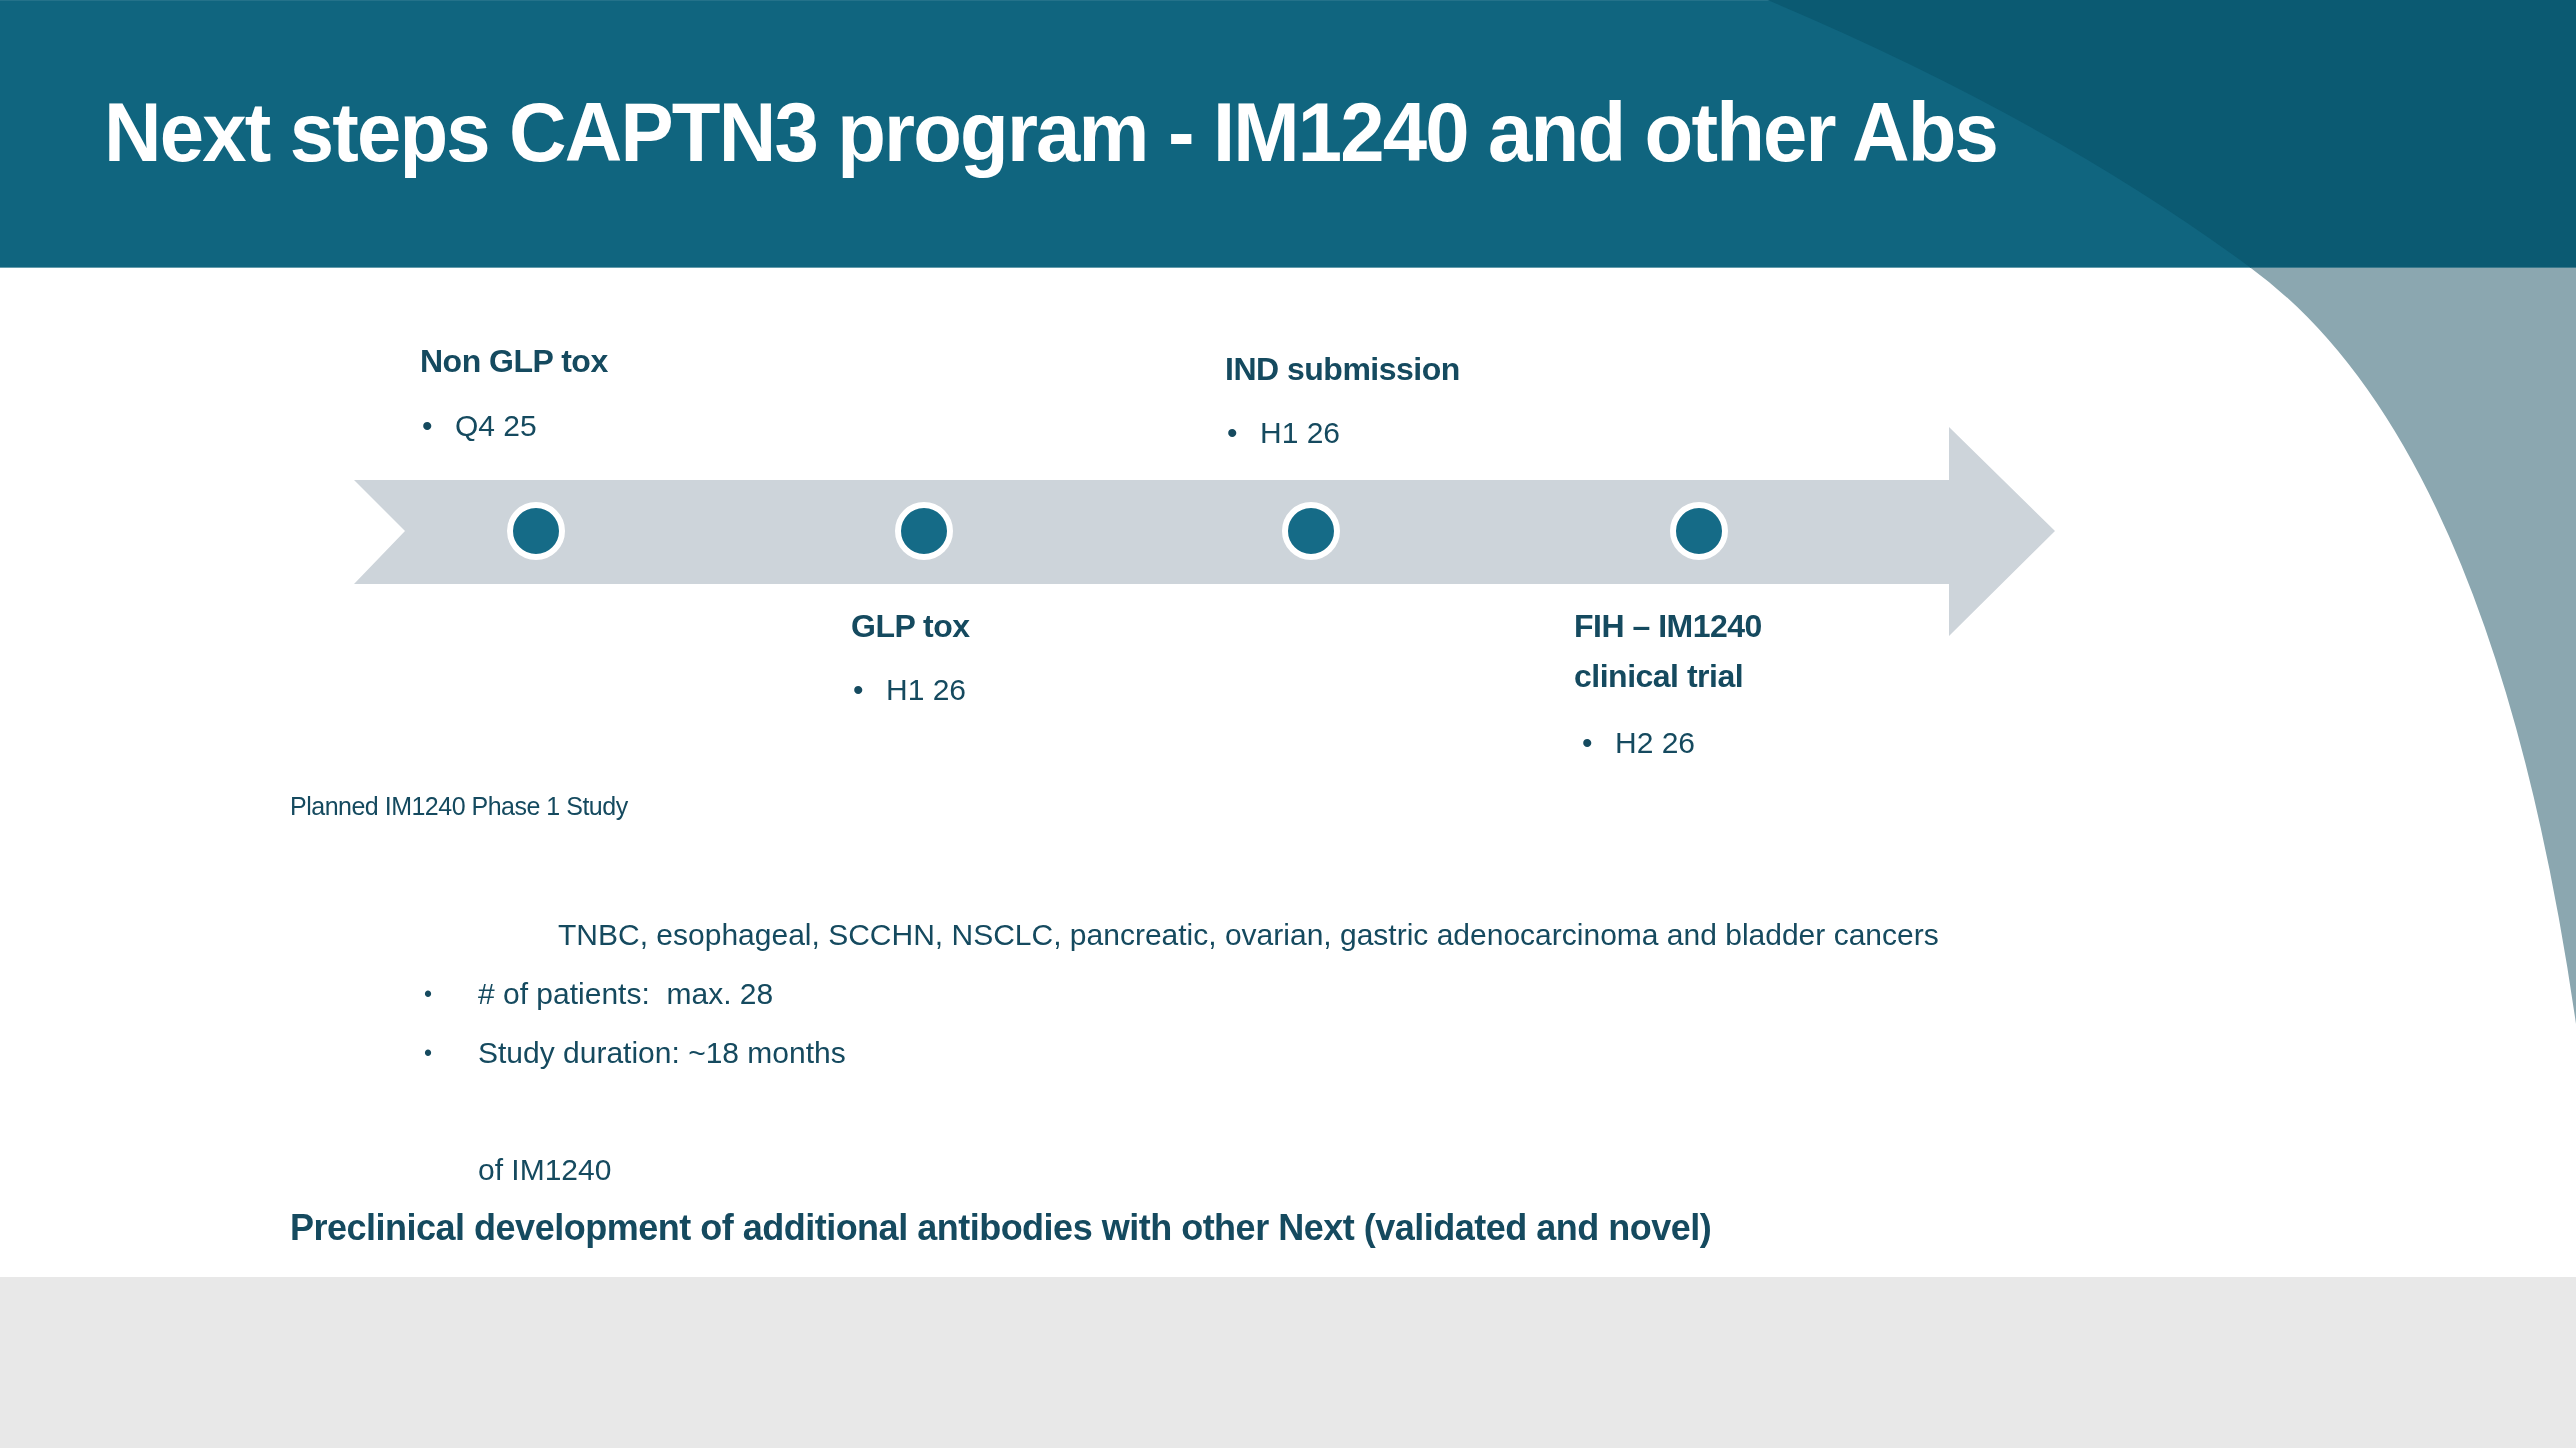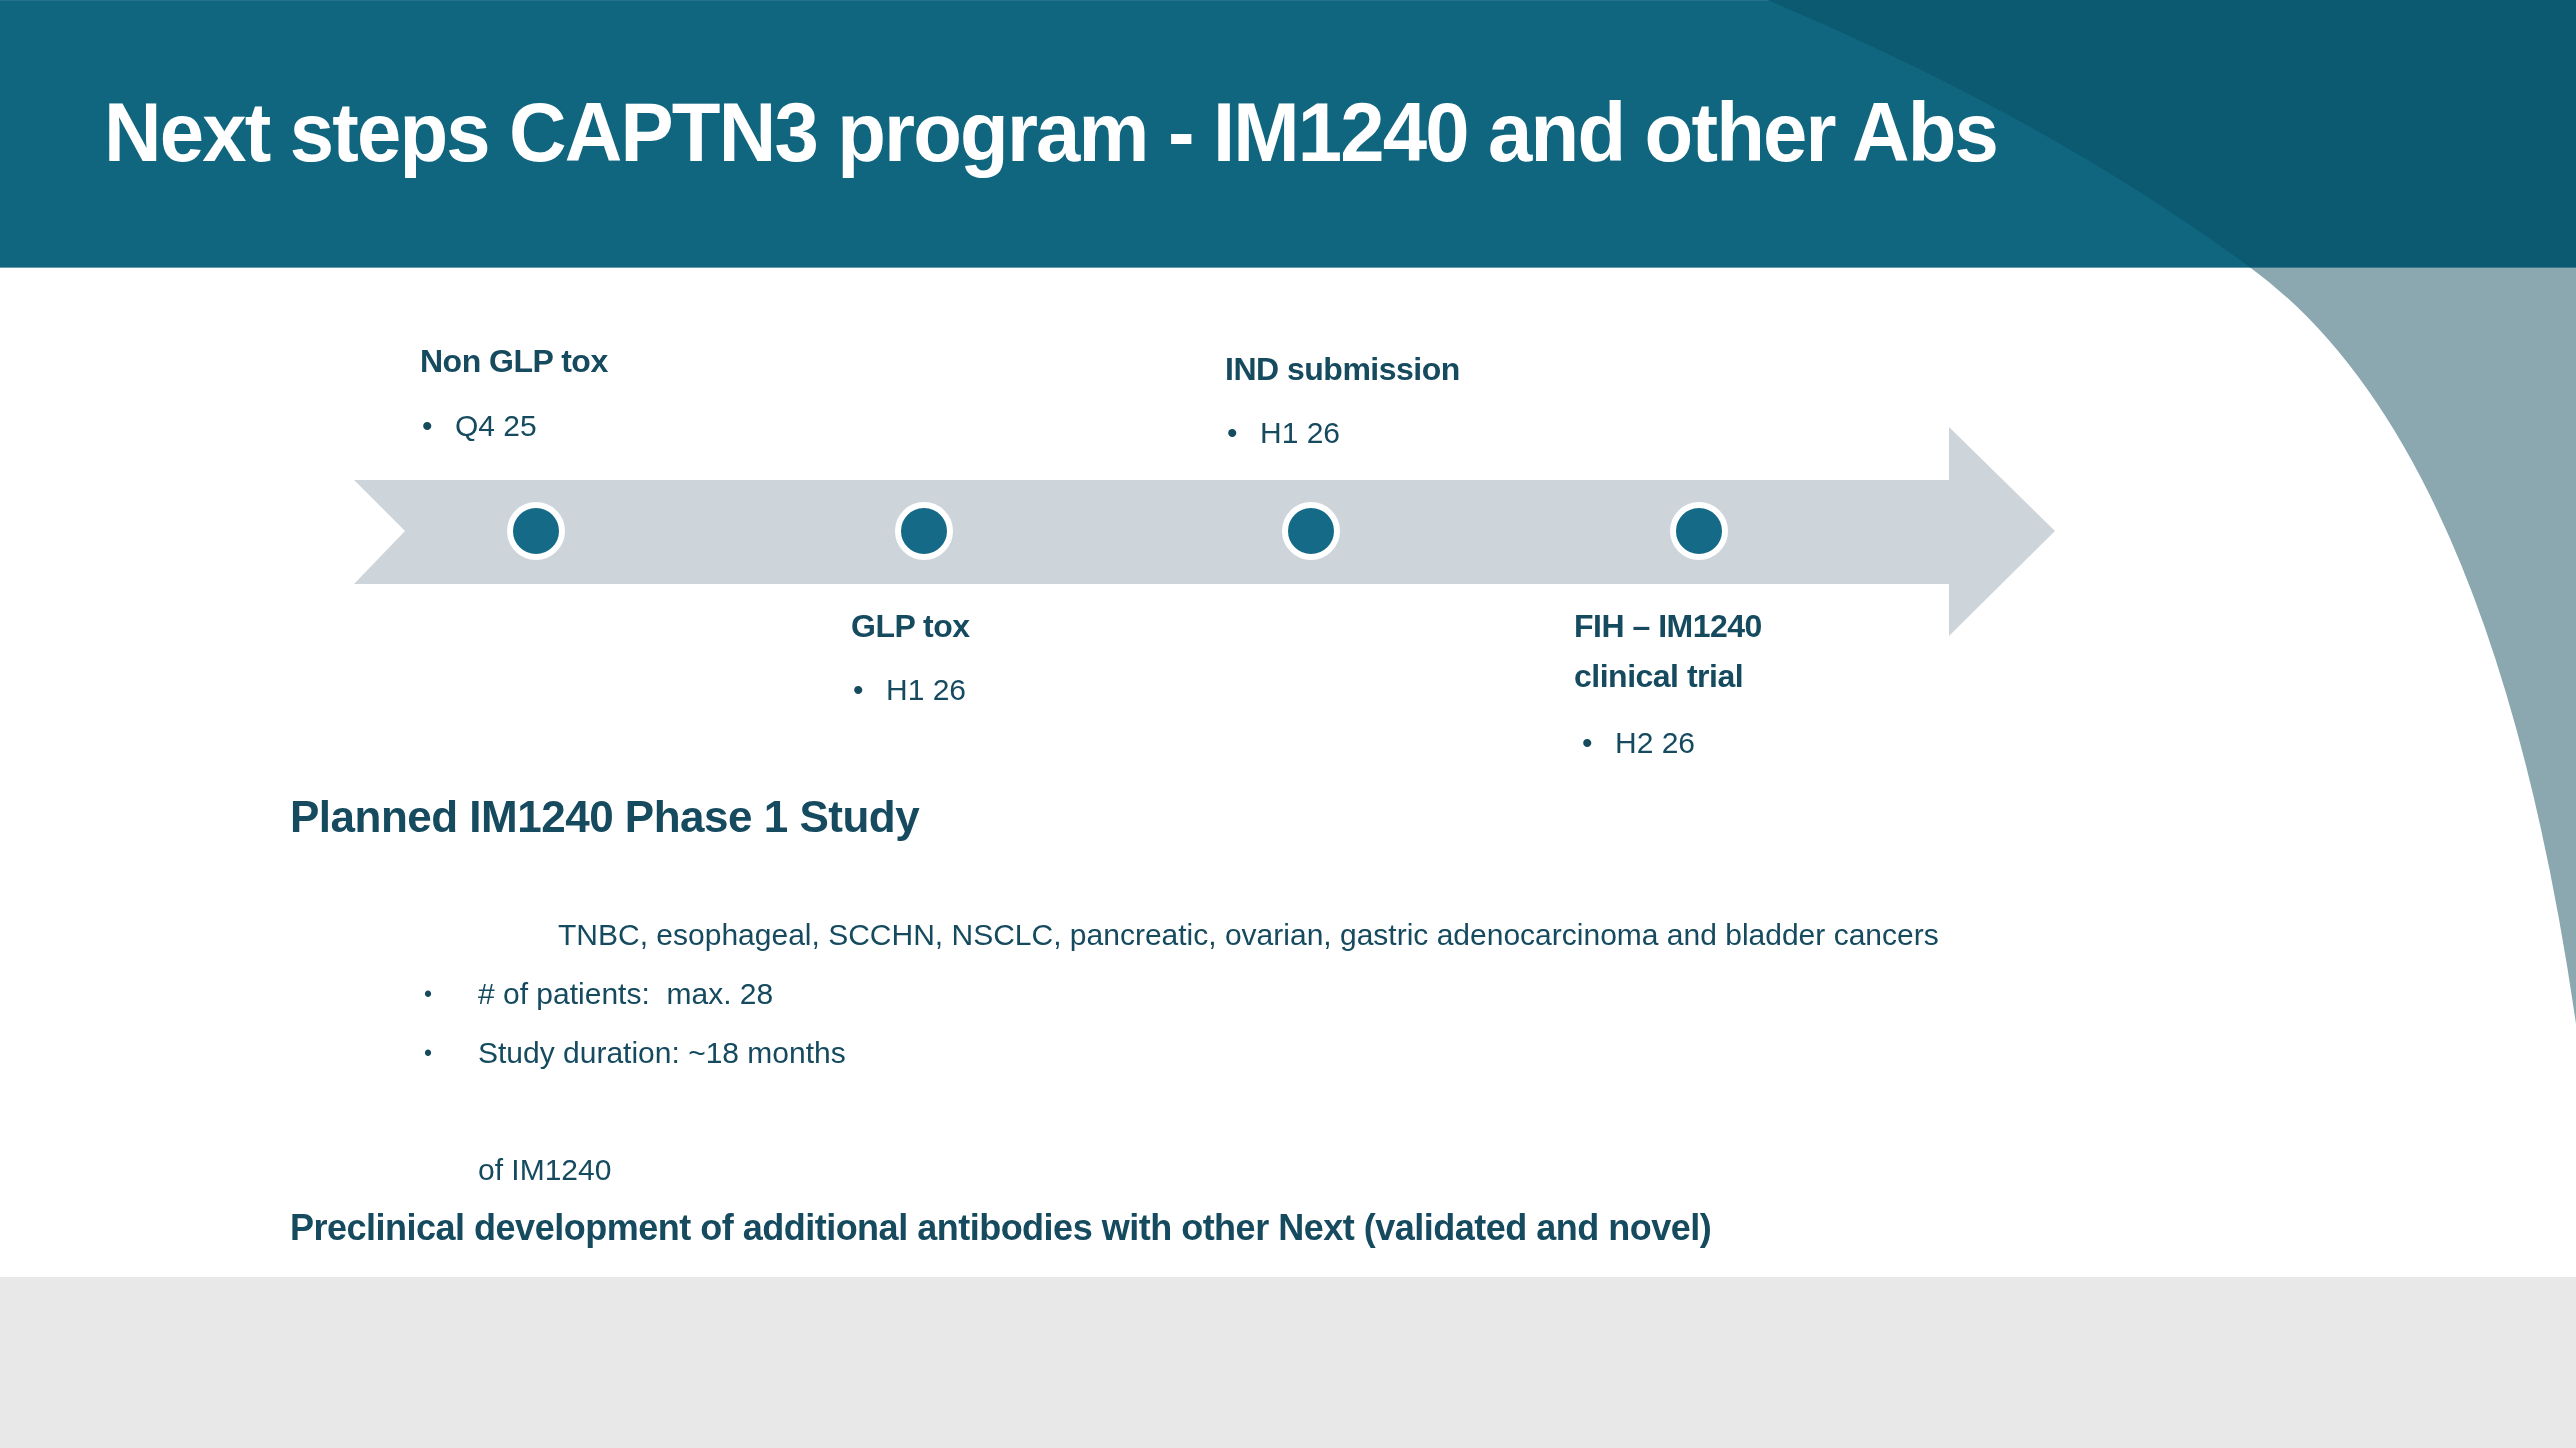--- a/index.html
+++ b/index.html
@@ -28,21 +28,21 @@
   .ms-bullet{display:inline-block;width:33px;}
   .lbl-nonglp{left:420px;top:336px}
   .date-nonglp{left:422px;top:404px}
   .lbl-ind{left:1225px;top:344px}
   .date-ind{left:1227px;top:411px}
   .lbl-glp{left:851px;top:601px}
   .date-glp{left:853px;top:668px}
   .lbl-fih{left:1574px;top:601px}
   .date-fih{left:1582px;top:721px}
   
-  .heading{position:absolute;left:290px;top:792px;font-size:44px;font-weight:700;letter-spacing:-0.5px;}
+  .heading{position:absolute;left:290px;top:792px;font-size:25px;font-weight:400;letter-spacing:-0.5px;}
   .bline{position:absolute;font-size:30px;line-height:42px;white-space:pre-wrap;}
   .bmark{display:inline-block;width:54px;font-size:23px;vertical-align:1.9px;}
   .b1{left:424px;top:854px}
   .c1{left:558px;top:914px}
   .b2{left:424px;top:973px}
   .b3{left:424px;top:1032px}
   .b4{left:424px;top:1090px;width:1700px}
   .c2{left:478px;top:1149px}
   .closing{position:absolute;left:290px;top:1207px;font-size:36px;font-weight:700;letter-spacing:-0.5px;}
   

